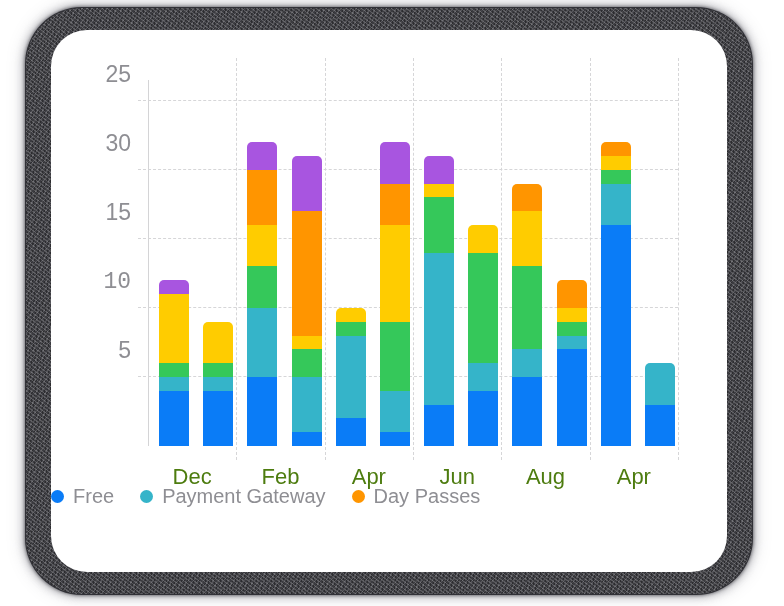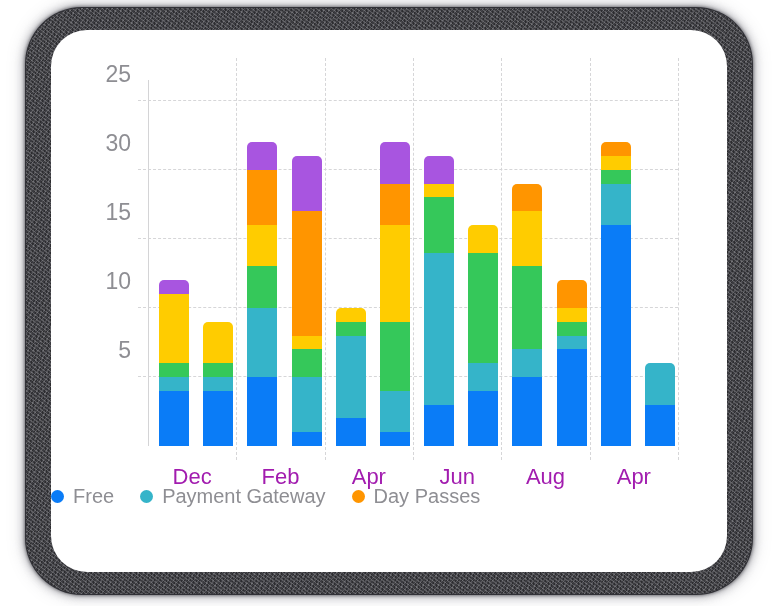--- a/index.html
+++ b/index.html
@@ -133,21 +133,21 @@
   .seg.top {
     border-top-left-radius: 5px;
     border-top-right-radius: 5px;
   }
 
   .xtick {
     position: absolute;
     top: 384px;
     transform: translateX(-50%);
     font-size: 22px;
-    color: #a21caf;
+    color: #4d7c0f;
     white-space: nowrap;
   }
 
   
   .legend {
     position: absolute;
     left: 0;
     right: 0;
     top: 455px;
     display: flex;
@@ -196,21 +196,21 @@
         <div id="vgridlines">
             <div class="vgridline" style="left: 88.3333px;"></div>
             <div class="vgridline" style="left: 176.667px;"></div>
             <div class="vgridline" style="left: 265px;"></div>
             <div class="vgridline" style="left: 353.333px;"></div>
             <div class="vgridline" style="left: 441.667px;"></div>
             <div class="vgridline" style="left: 530px;"></div>
           </div>
         <div id="yticks">
             <div class="ytick" style="bottom: 69.0566px;">5</div>
-            <div class="ytick" style="bottom: 138.113px;">10</div>
+            <div class="ytick" style="bottom: 138.113px; font-family: Liberation Mono, monospace;">10</div>
             <div class="ytick" style="bottom: 207.17px;">15</div>
             <div class="ytick" style="bottom: 276.226px;">30</div>
             <div class="ytick" style="bottom: 345.283px;">25</div>
           </div>
         <div class="bars" id="bars">
             <div class="bar" style="left: 11.0833px; height: 165.736px;">
               <div class="seg" style="bottom: 0px; height: 55.2453px; background: rgb(10, 124, 247);"></div>
               <div class="seg" style="bottom: 55.2453px; height: 13.8113px; background: rgb(53, 180, 201);"></div>
               <div class="seg" style="bottom: 69.0566px; height: 13.8113px; background: rgb(53, 200, 90);"></div>
               <div class="seg" style="bottom: 82.8679px; height: 69.0566px; background: rgb(255, 204, 0);"></div>

